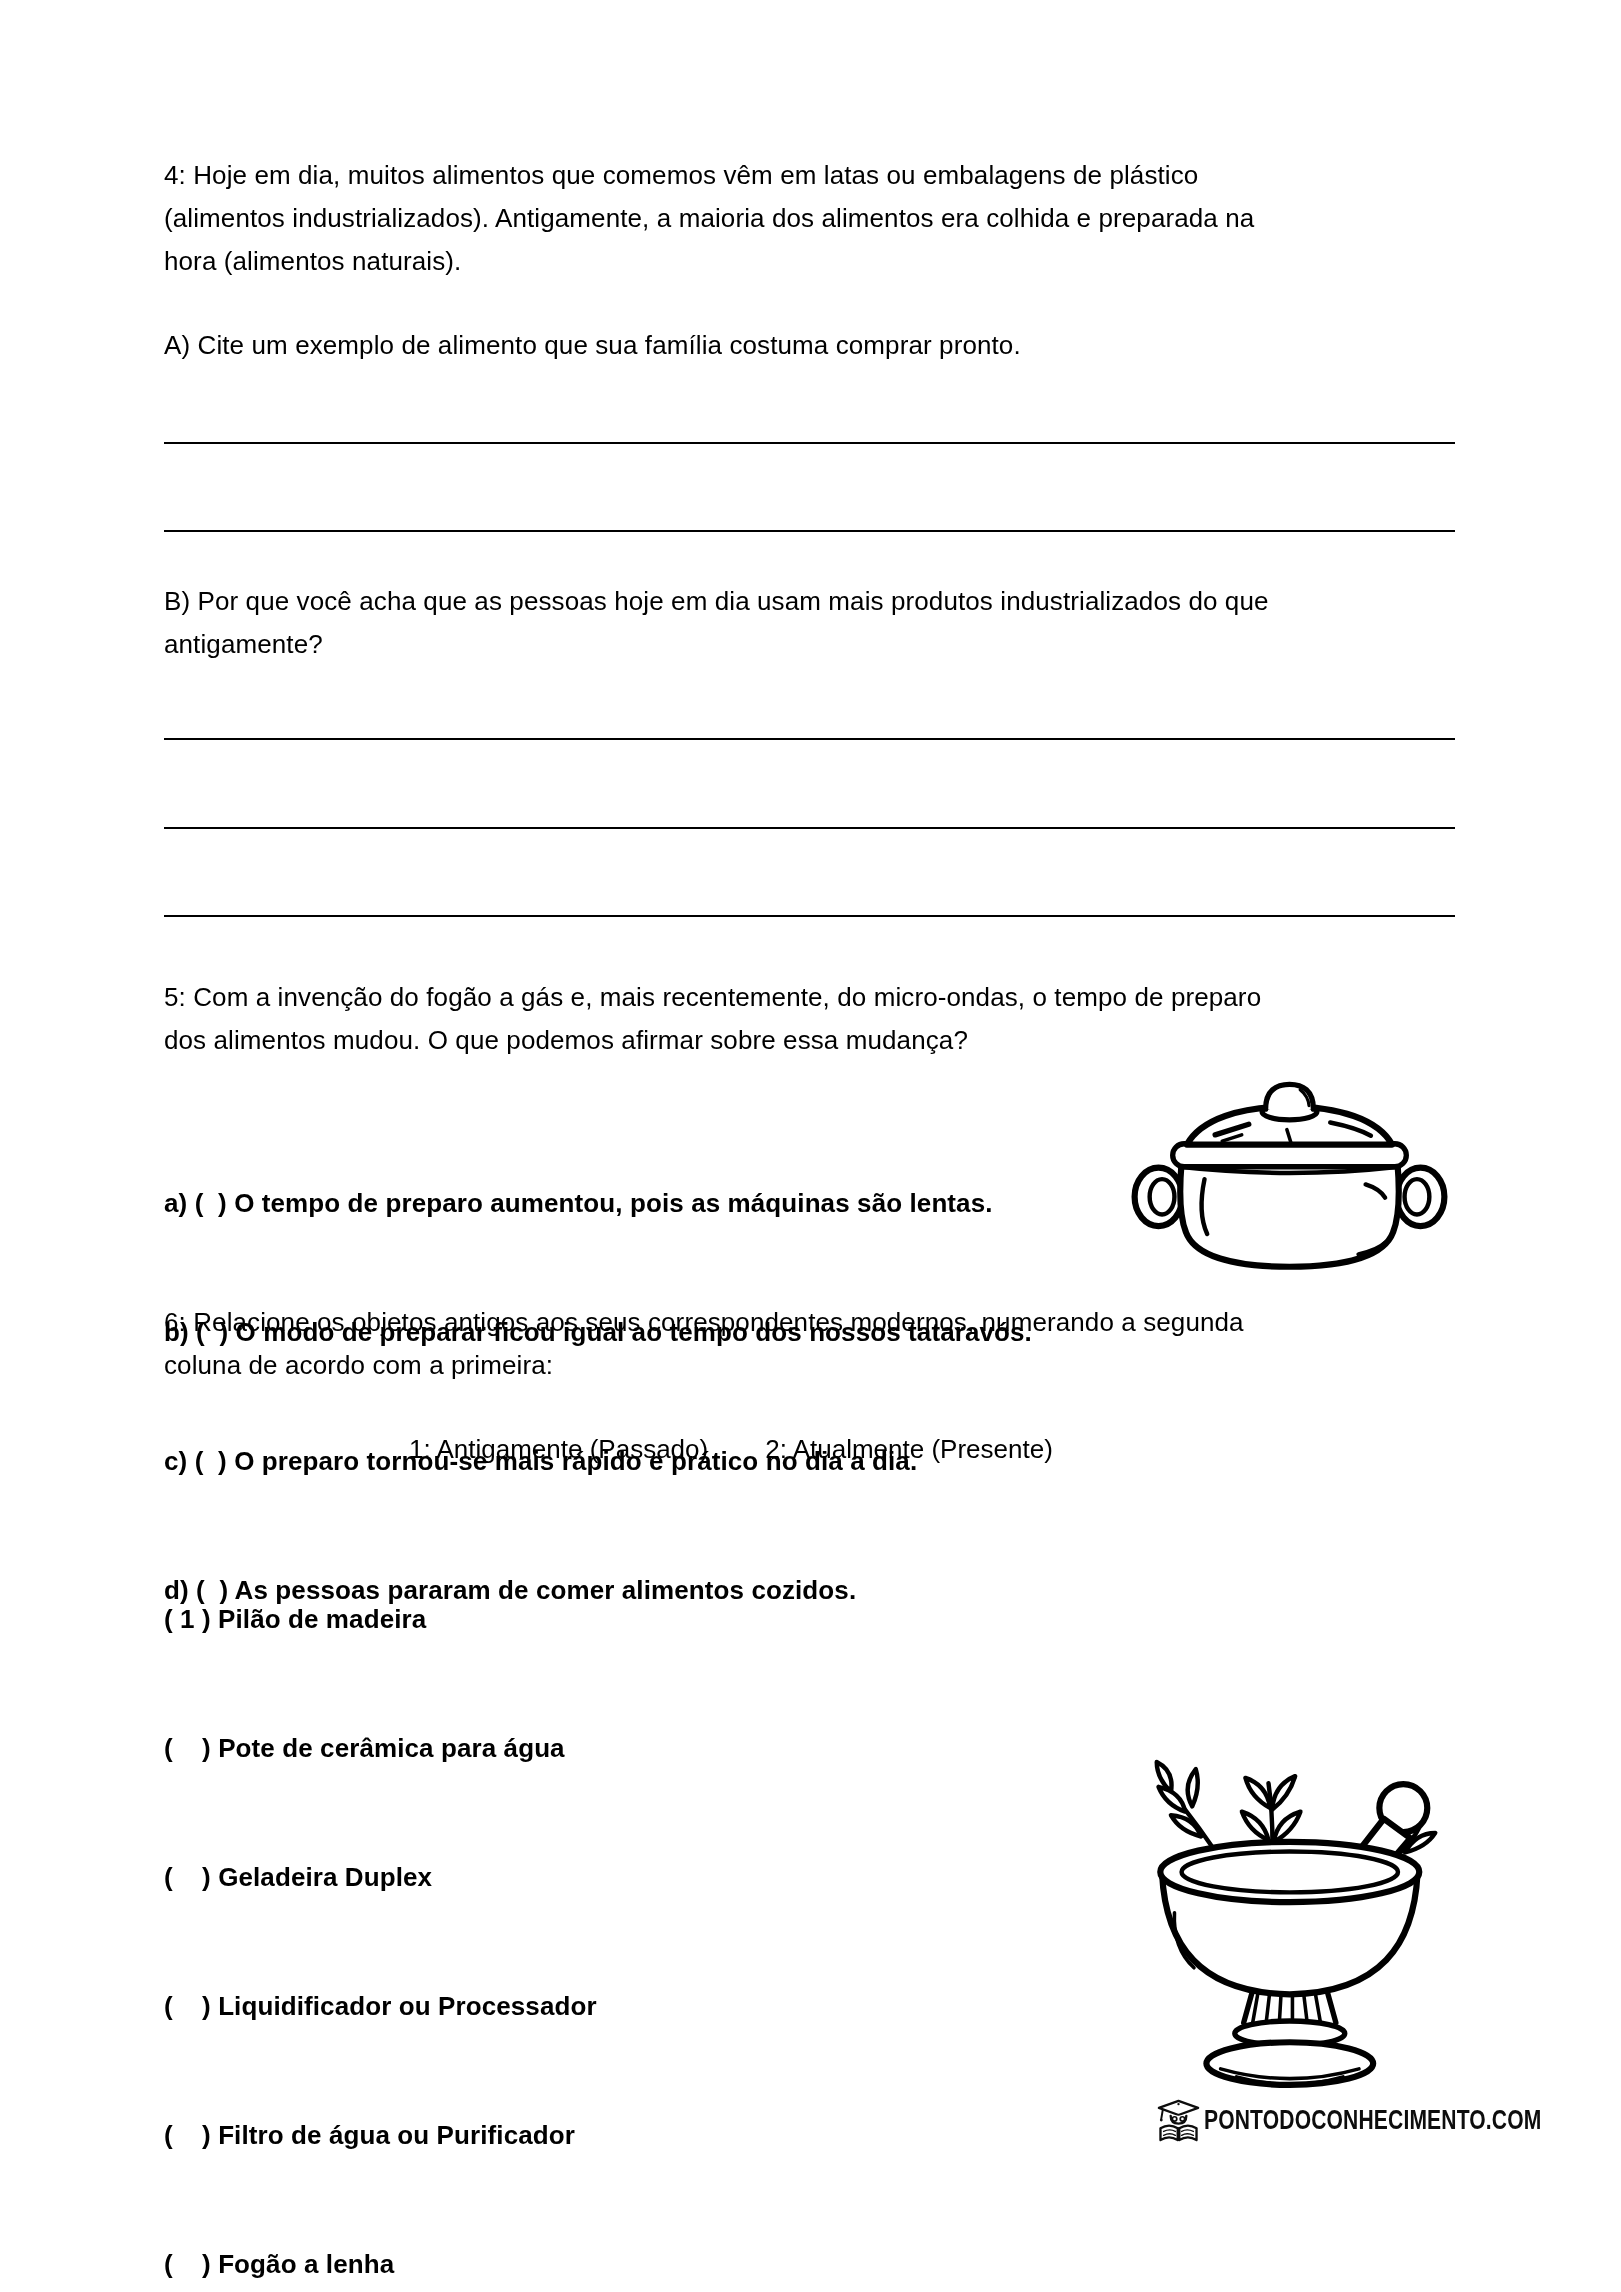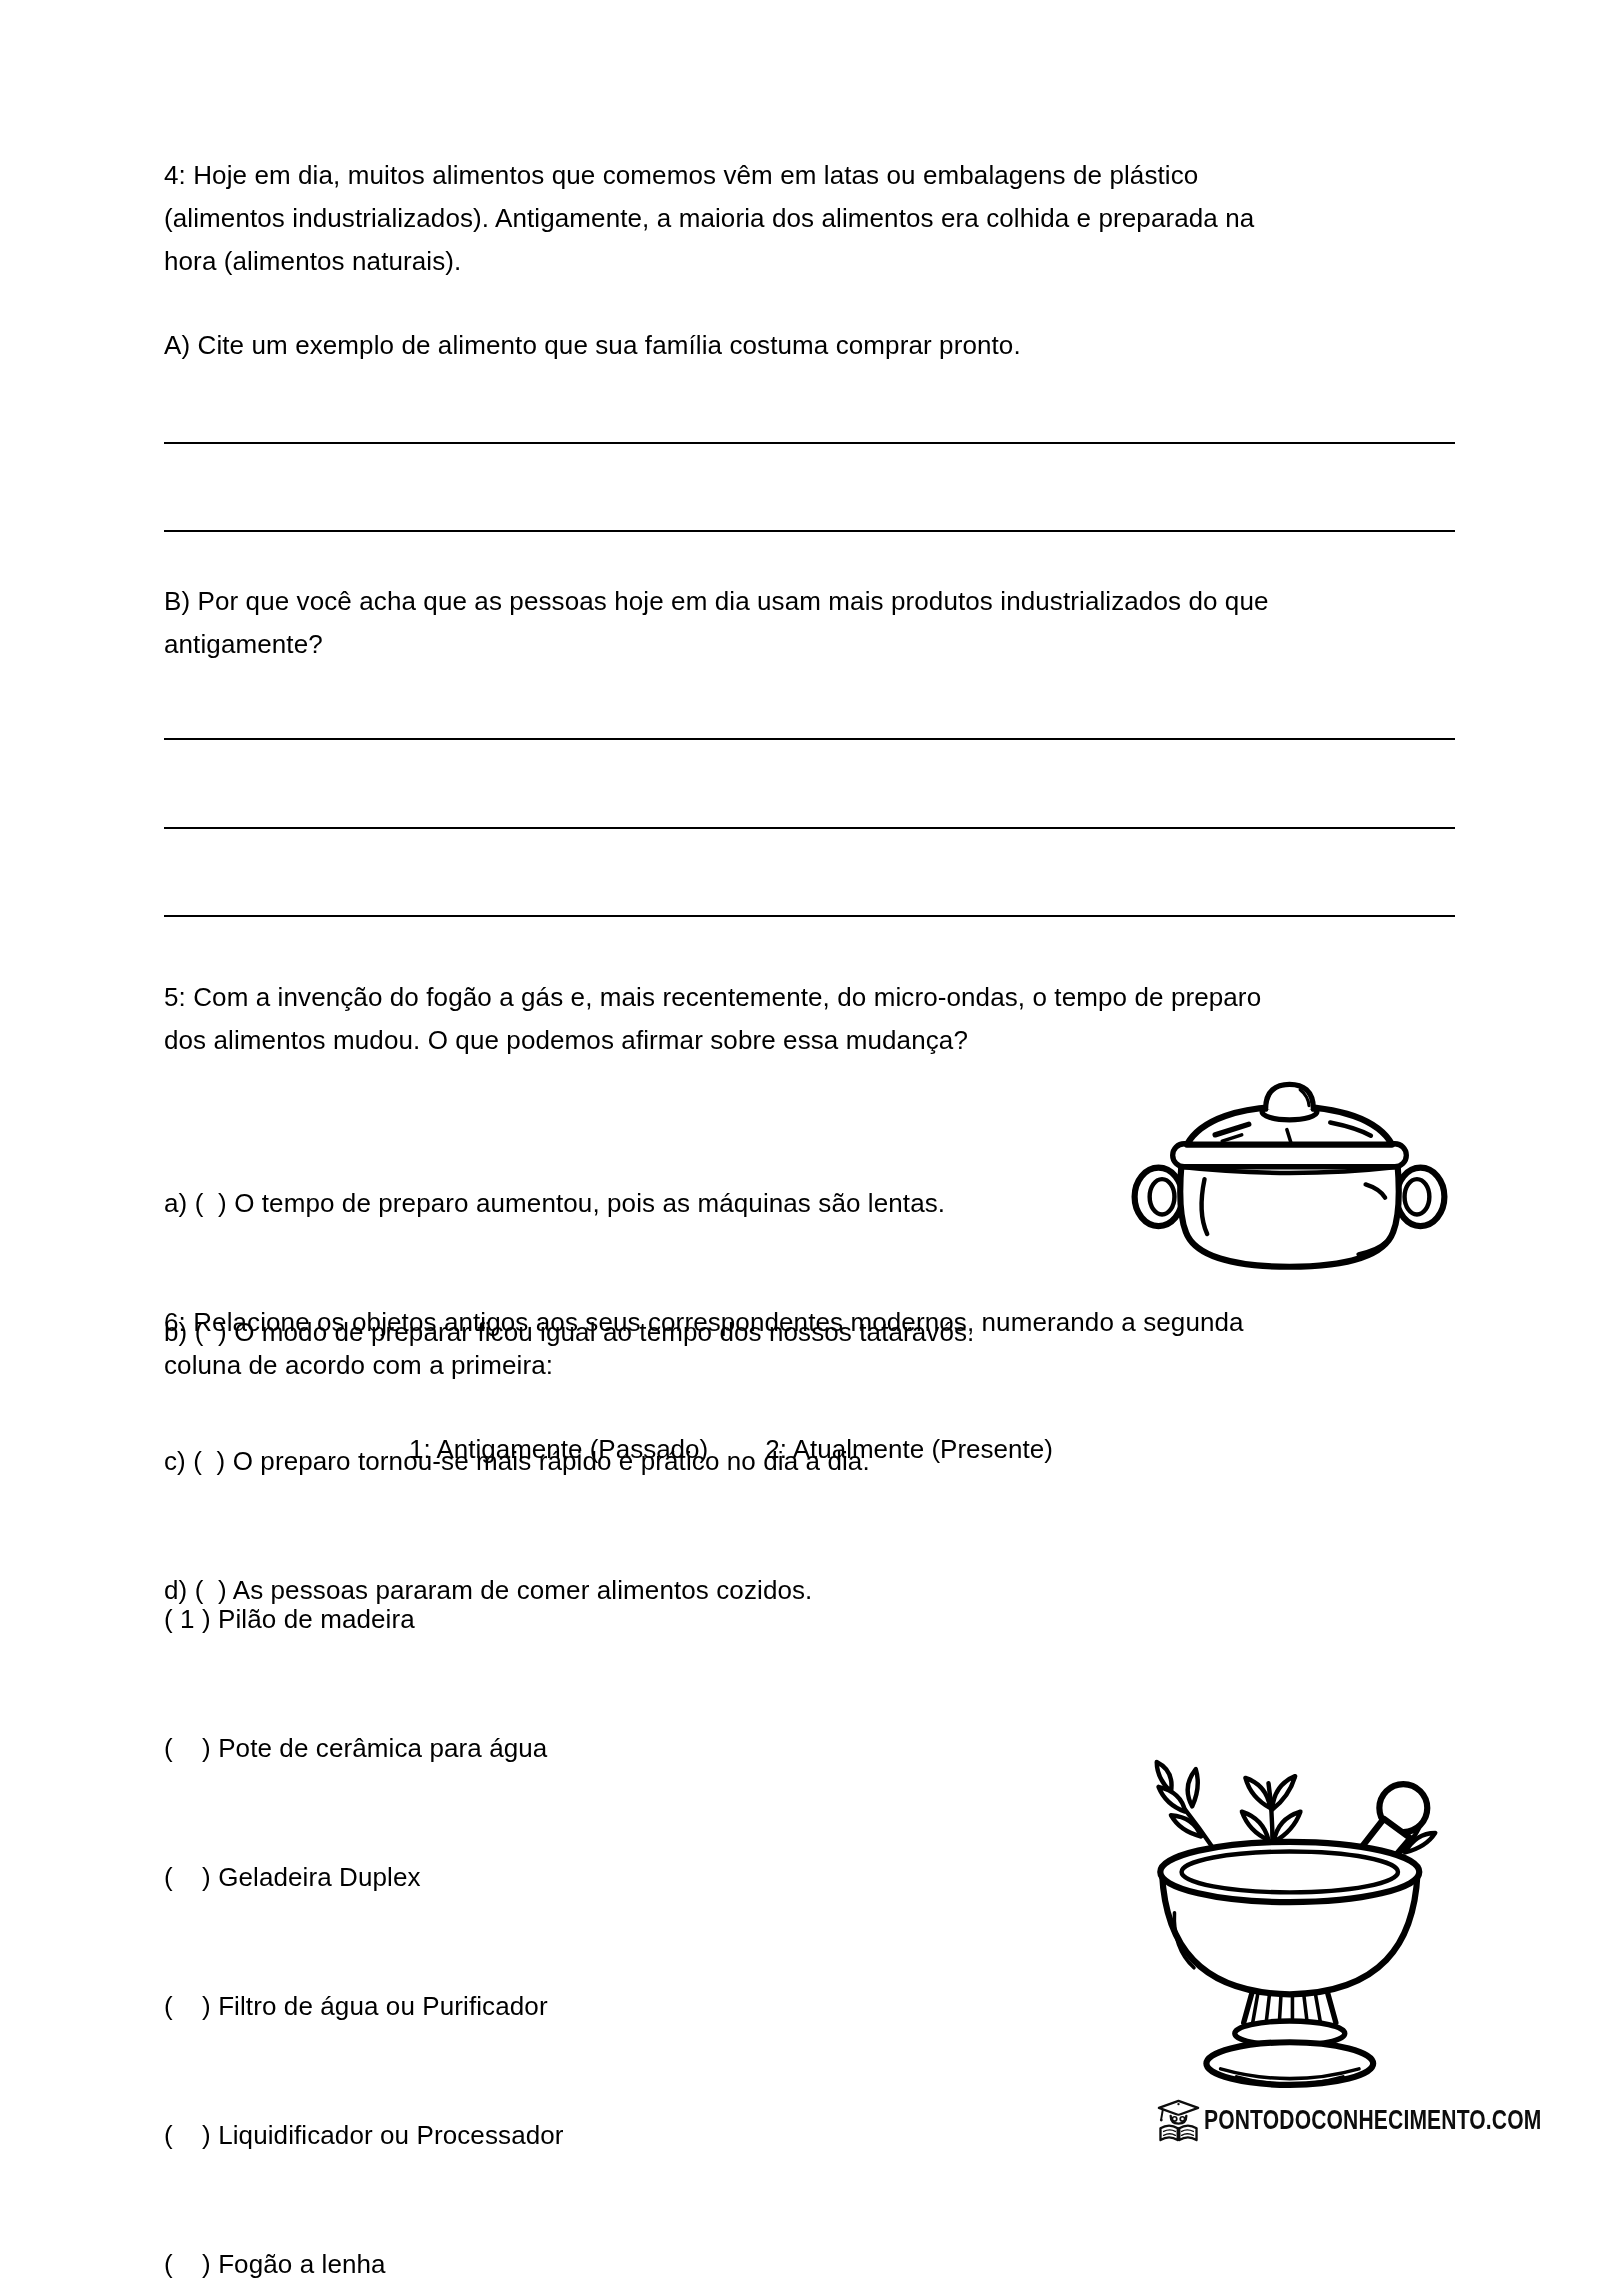--- a/index.html
+++ b/index.html
@@ -21,21 +21,21 @@
     white-space:pre-wrap;
     letter-spacing:0.1px;
   }
   .q4   { top:154px; }
   .qa   { top:324px; }
   .qb   { top:580px; }
   .q5   { top:976px; }
   .opts { top:1096px; width:967px; }
   .q6   { top:1301px; }
   .match{ top:1512px; width:967px; }
-  .opts div, .match div { white-space:pre-wrap; line-height:43px; }
+  .opts div, .match div { white-space:pre-wrap; line-height:43px;font-weight:bold; }
   .rule {
     position:absolute;
     left:164px;
     width:1291px;
     height:0;
     border-top:2.7px solid #000;
   }
   .legend {
     position:absolute;
     left:409px; top:1428px;
@@ -126,22 +126,22 @@
 
   <div class="txt q6">6: Relacione os objetos antigos aos seus correspondentes modernos, numerando a segunda
 coluna de acordo com a primeira:</div>
   <div class="legend">
     <span>1: Antigamente (Passado)</span><span class="legend-gap"></span><span>2: Atualmente (Presente)</span>
   </div>
   <div class="txt match">
     <div>( 1 ) Pilão de madeira</div>
     <div>(    ) Pote de cerâmica para água</div>
     <div>(    ) Geladeira Duplex</div>
+    <div>(    ) Liquidificador ou Processador</div>
     <div>(    ) Filtro de água ou Purificador</div>
-    <div>(    ) Liquidificador ou Processador</div>
     <div>(    ) Fogão a lenha</div>
   </div>
 
   <div class="illus mortar-illus">
     <svg viewBox="0 0 345 392">
       <g stroke="#000" fill="none" stroke-linecap="round" stroke-linejoin="round">
 
         <path d="M100,128 Q68,78 36,40" stroke-width="5"></path>
         <path d="M150,124 Q152,72 146,30" stroke-width="5"></path>
         <path d="M245,130 Q282,110 320,98" stroke-width="5"></path>

